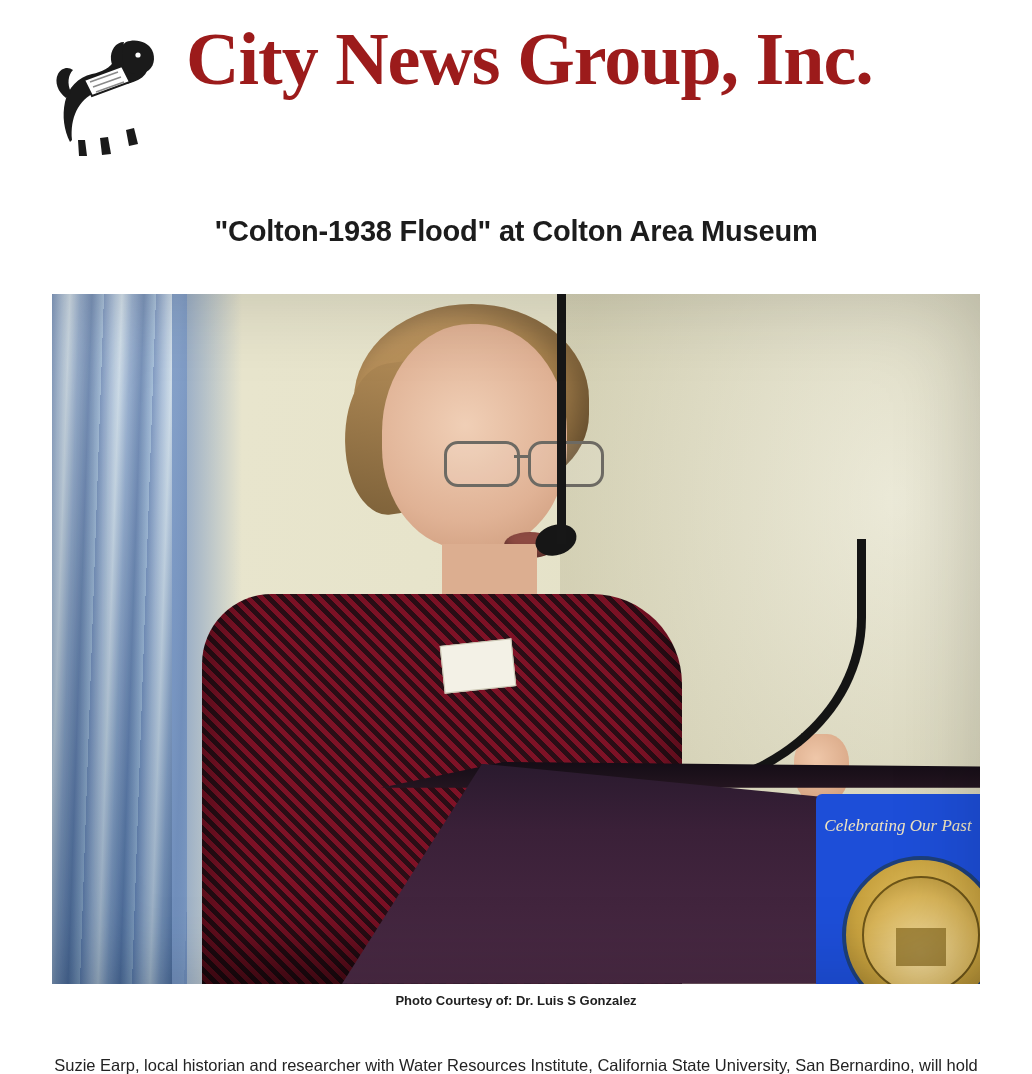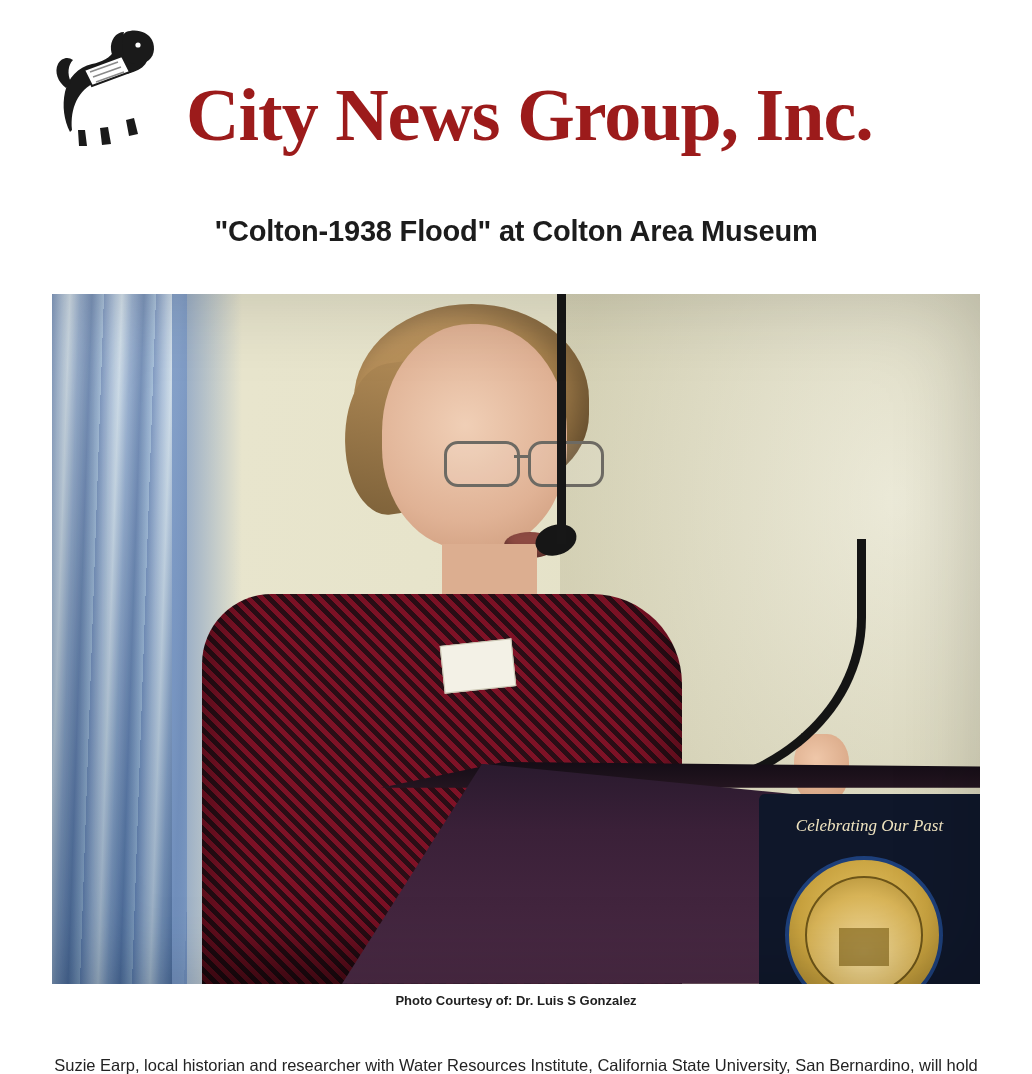--- a/index.html
+++ b/index.html
@@ -16,21 +16,21 @@
   }
   .page {
     width: 1032px;
     box-sizing: border-box;
   }
 
   
   .masthead {
     padding: 22px 52px 8px 52px;
     display: flex;
-    align-items: flex-end;
+    align-items: flex-start;
     justify-content: flex-start;
     height: 160px;
     box-sizing: border-box;
   }
   .logo-mark {
     width: 120px;
     height: 140px;
     flex: 0 0 120px;
     position: relative;
   }
@@ -115,22 +115,22 @@
   .podium-top {
     position: absolute;
     left: 160px; right: 0; bottom: 196px;
     height: 26px;
     background: linear-gradient(180deg, #140d16, #241520);
     clip-path: polygon(22% 100%, 38% 0%, 100% 18%, 100% 100%);
   }
   .seal {
     position: absolute;
     right: 0px; bottom: 0px;
-    width: 221px; height: 190px;
-    background: #0f172a;
+    width: 164px; height: 190px;
+    background: #1d4ed8;
     border-top-left-radius: 6px;
     overflow: hidden;
   }
   .seal-text {
     position: absolute;
     top: 22px; left: 0; right: 0;
     text-align: center;
     color: #f0e4c0;
     font-family: "Liberation Serif", serif;
     font-style: italic;

